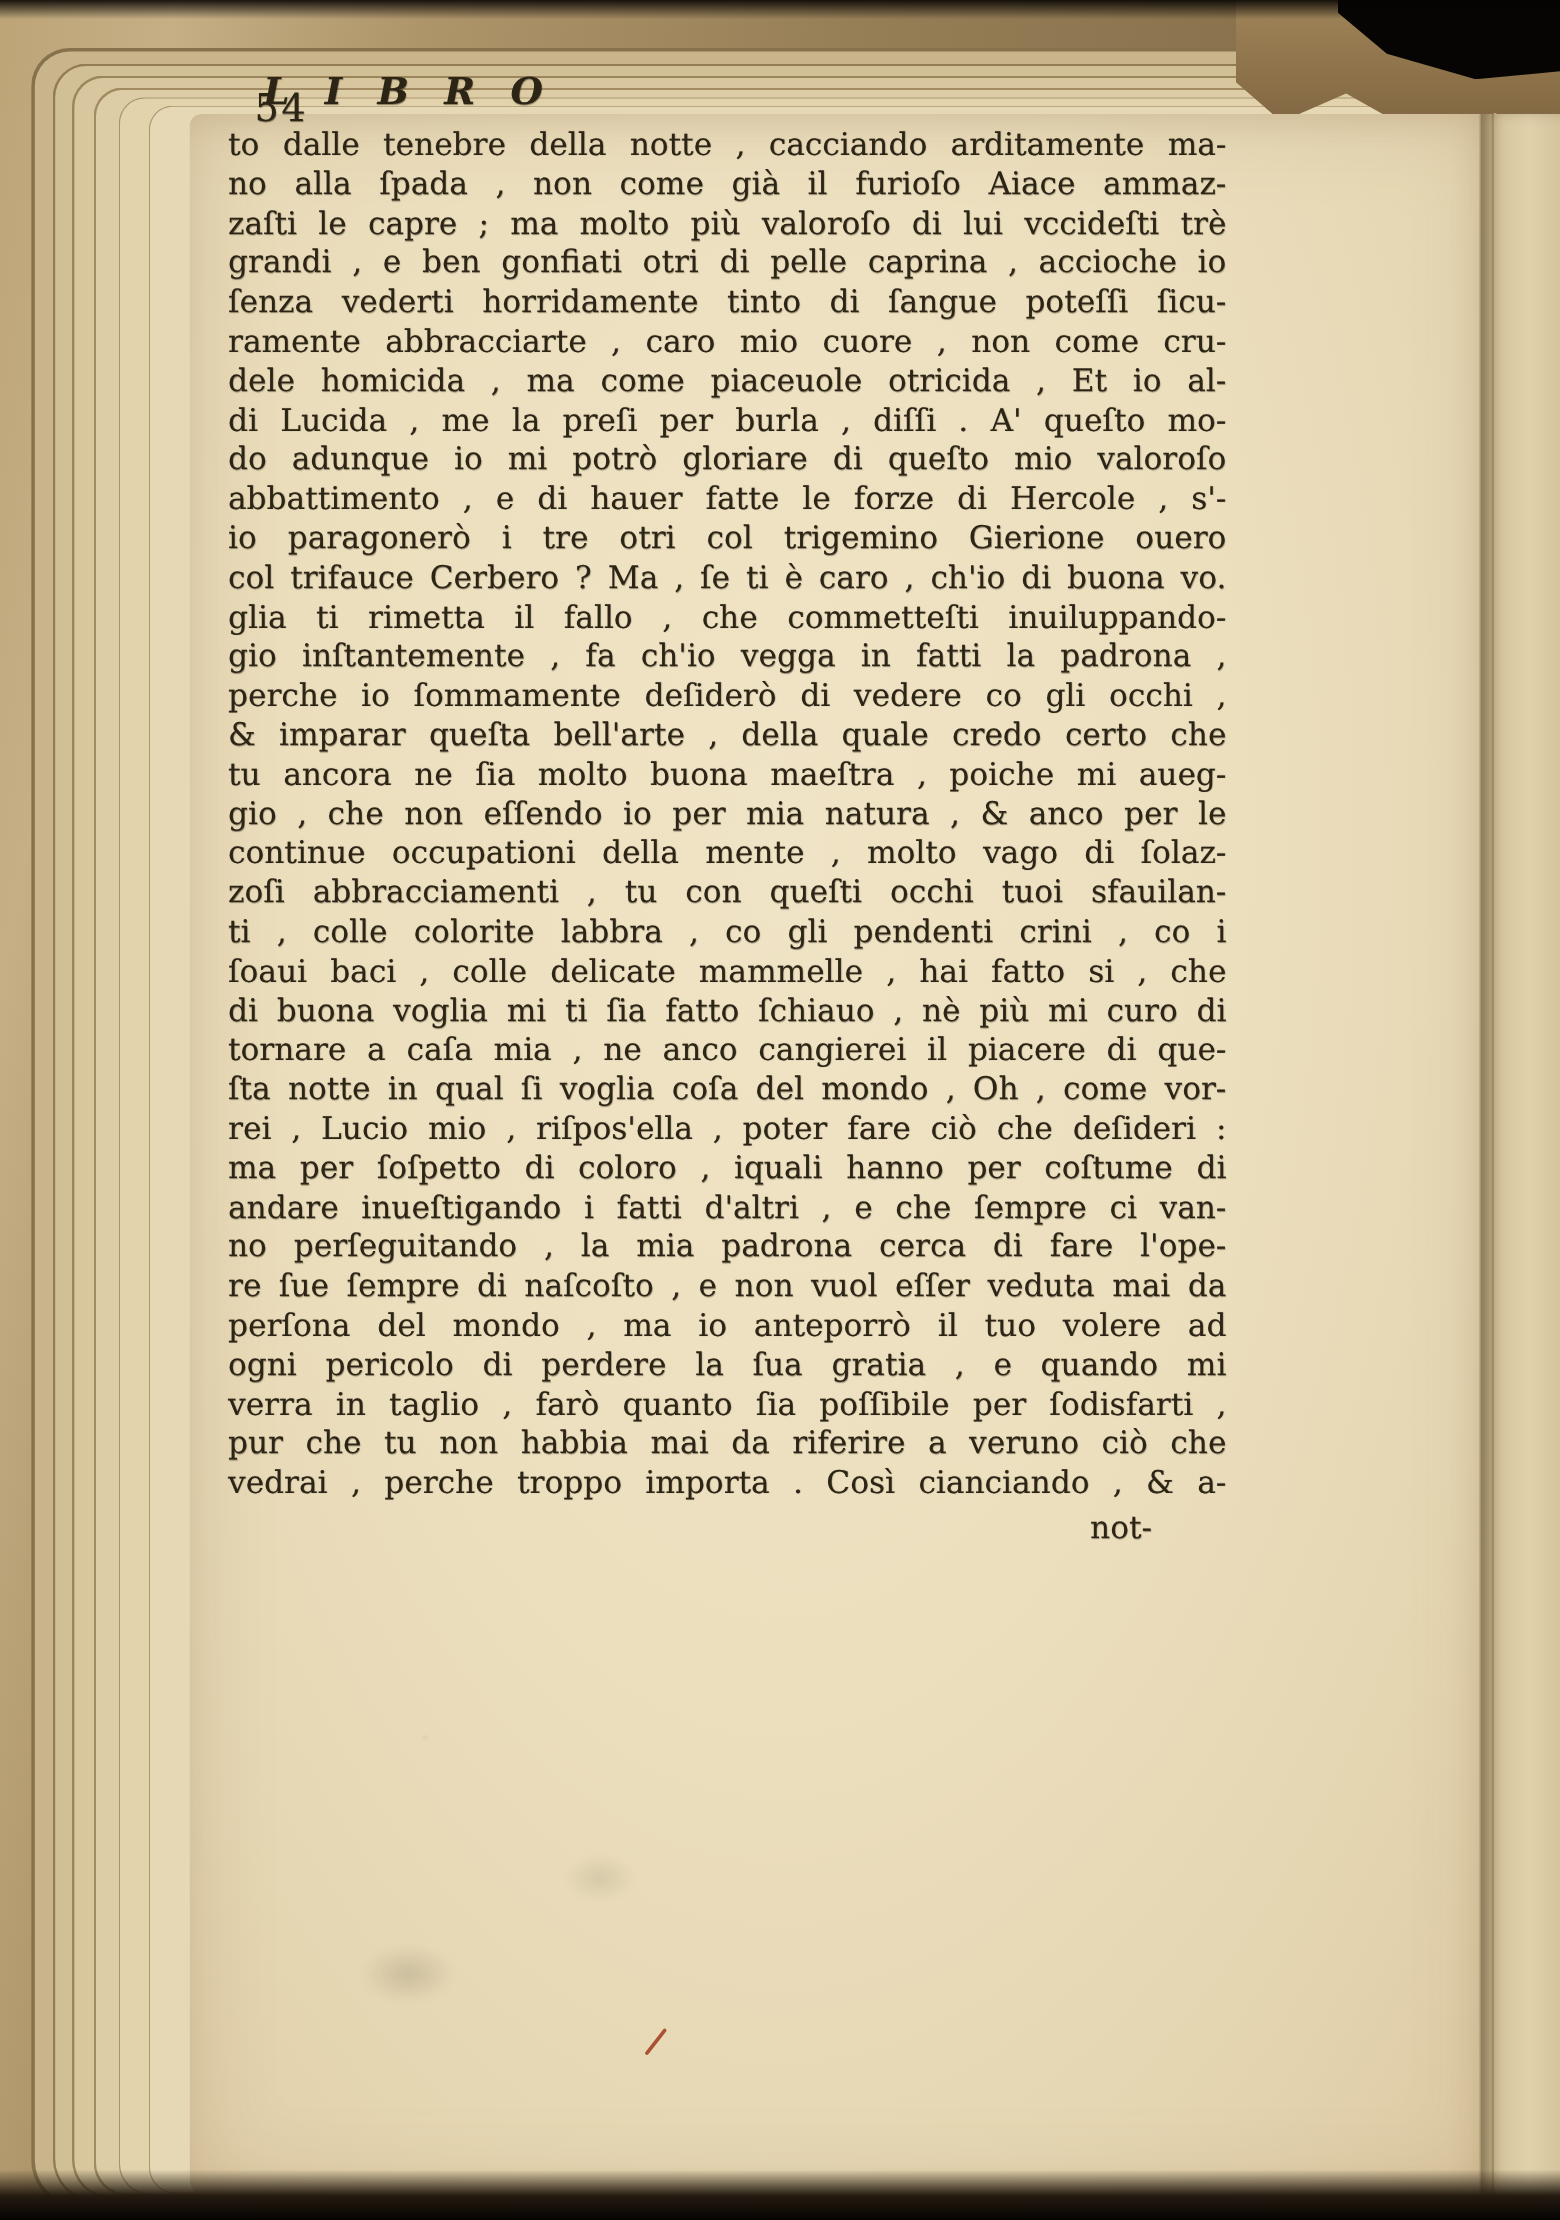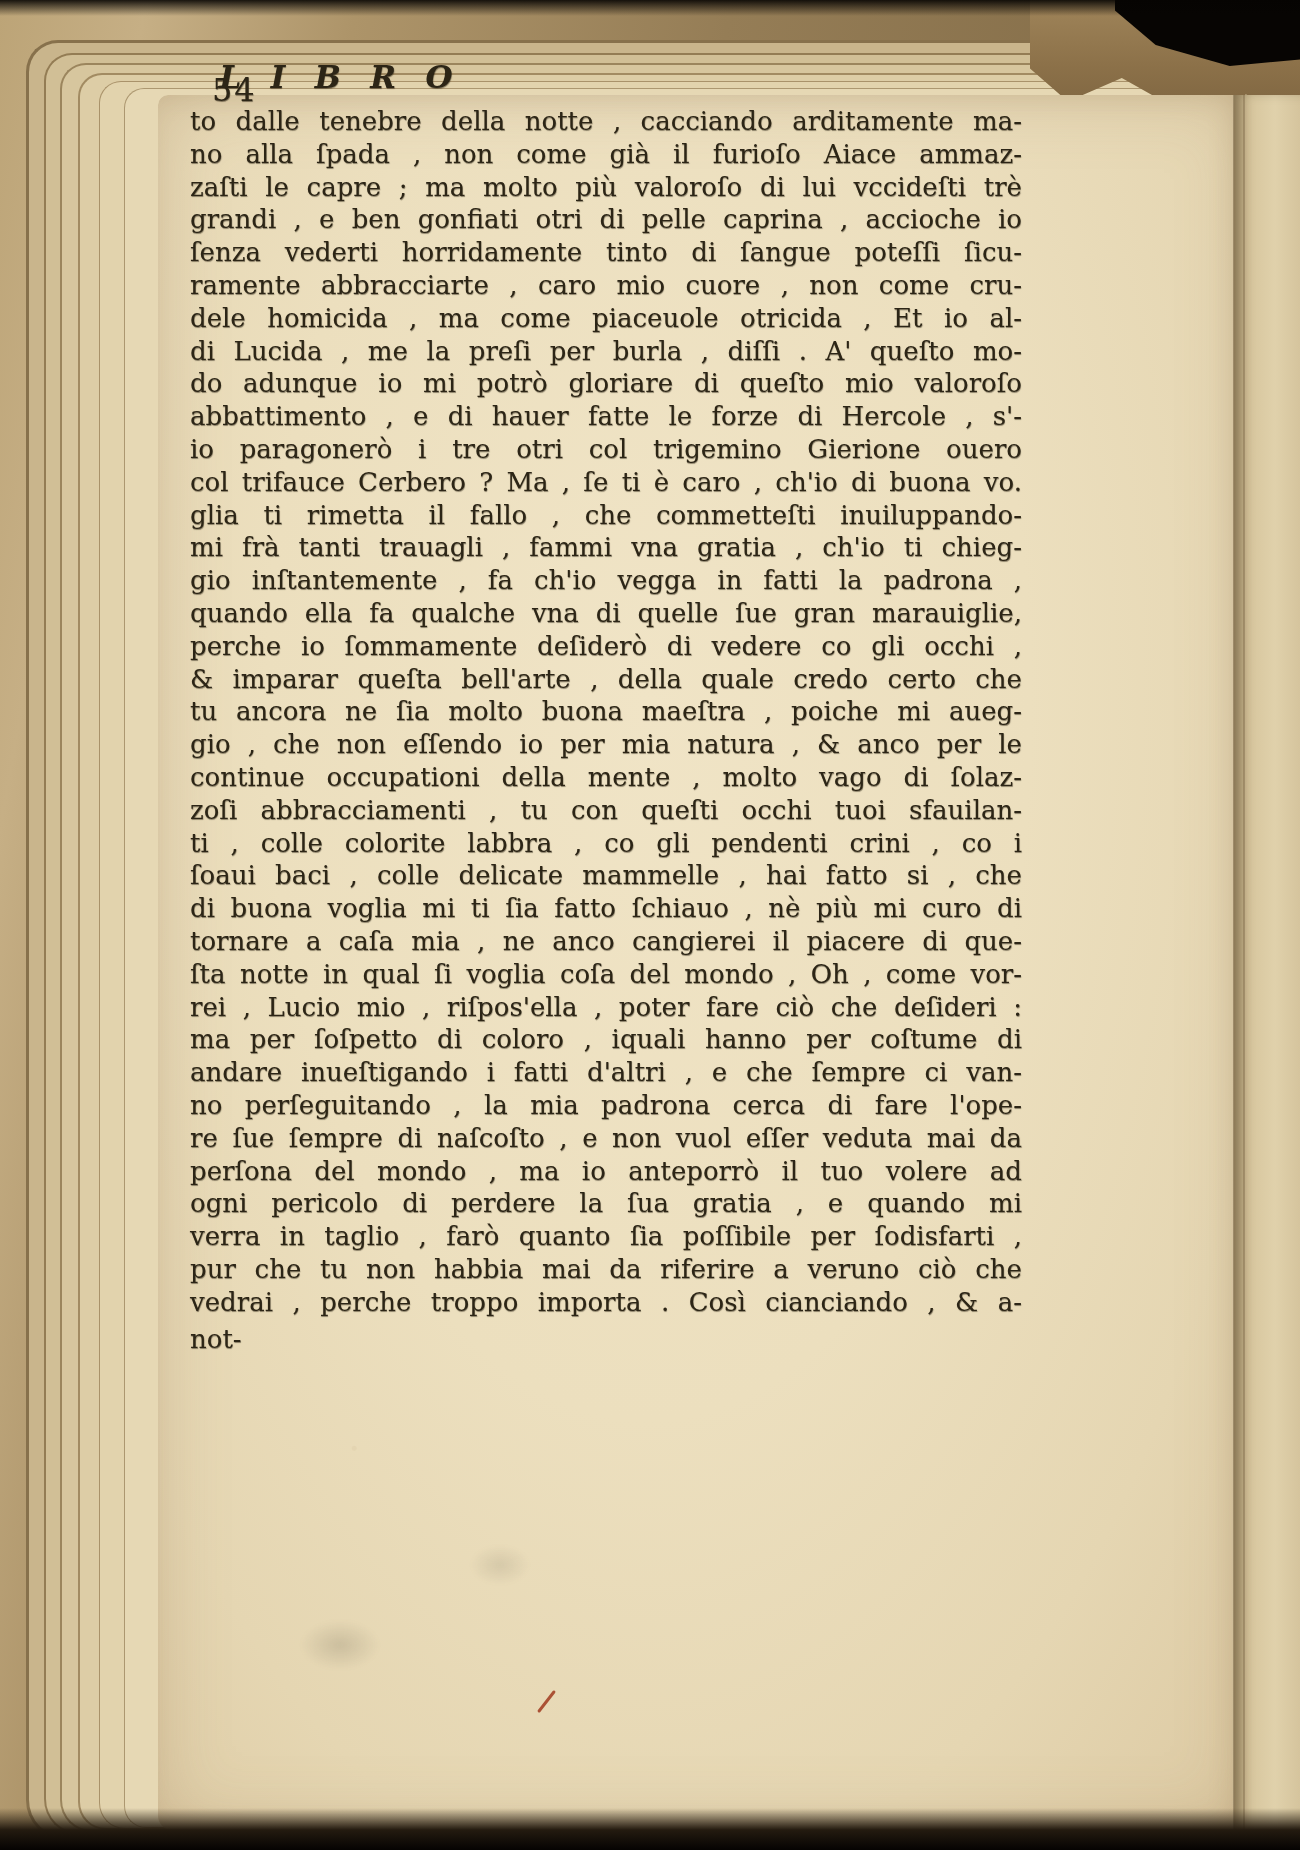--- a/index.html
+++ b/index.html
@@ -80,21 +80,21 @@
     font-style:italic;font-weight:bold;font-size:31px;
     letter-spacing:.95em;text-indent:.95em;
     text-shadow:.4px .5px .9px rgba(43,35,20,.5);
   }
   .tline{
     font-size:26px;line-height:32.8px;word-spacing:2px;
     text-align:justify;text-align-last:justify;
     text-shadow:.4px .5px .8px rgba(43,35,20,.5);
   }
   .catchword-row{
-    padding-right:62px;font-size:26px;line-height:34px;margin-top:4px;
+    text-align:right;padding-right:62px;font-size:26px;line-height:34px;margin-top:4px;
     text-shadow:.4px .5px .8px rgba(43,35,20,.5);
   }
   
   .ghost1{
     position:absolute;left:300px;top:1620px;width:80px;height:50px;z-index:4;
     background:radial-gradient(ellipse,rgba(95,88,70,.20) 0%,rgba(95,88,70,0) 70%);
     filter:blur(2px);
   }
   .ghost2{
     position:absolute;left:470px;top:1545px;width:60px;height:40px;z-index:4;
@@ -141,23 +141,21 @@
         <div class="tline">grandi , e ben gonfiati otri di pelle caprina , accioche io</div>
         <div class="tline">ſenza vederti horridamente tinto di ſangue poteſſi ſicu-</div>
         <div class="tline">ramente abbracciarte , caro mio cuore , non come cru-</div>
         <div class="tline">dele homicida , ma come piaceuole otricida , Et io al-</div>
         <div class="tline">di Lucida , me la preſi per burla , diſſi .  A' queſto mo-</div>
         <div class="tline">do adunque io mi potrò gloriare di queſto mio valoroſo</div>
         <div class="tline">abbattimento , e di hauer fatte le forze di Hercole , s'-</div>
         <div class="tline">io paragonerò i tre otri col trigemino Gierione ouero</div>
         <div class="tline">col trifauce Cerbero ? Ma , ſe ti è caro , ch'io di buona vo.</div>
         <div class="tline">glia ti rimetta il fallo , che commetteſti inuiluppando-</div>
-        <div class="tline">mi frà tanti trauagli , fammi vna gratia , ch'io ti chieg-</div>
         <div class="tline">gio inſtantemente , fa ch'io vegga in fatti la padrona ,</div>
-        <div class="tline">quando ella fa qualche vna di quelle ſue gran marauiglie,</div>
         <div class="tline">perche io ſommamente deſiderò di vedere co gli occhi ,</div>
         <div class="tline">&amp; imparar queſta bell'arte , della quale credo certo che</div>
         <div class="tline">tu ancora ne ſia molto buona maeſtra , poiche mi aueg-</div>
         <div class="tline">gio , che non eſſendo io per mia natura , &amp; anco per le</div>
         <div class="tline">continue occupationi della mente , molto vago di ſolaz-</div>
         <div class="tline">zoſi abbracciamenti , tu con queſti occhi tuoi sfauilan-</div>
         <div class="tline">ti , colle colorite labbra , co gli pendenti crini , co i</div>
         <div class="tline">ſoaui baci , colle delicate mammelle , hai fatto si , che</div>
         <div class="tline">di buona voglia mi ti ſia fatto ſchiauo , nè più mi curo di</div>
         <div class="tline">tornare a caſa mia , ne anco cangierei il piacere di que-</div>

